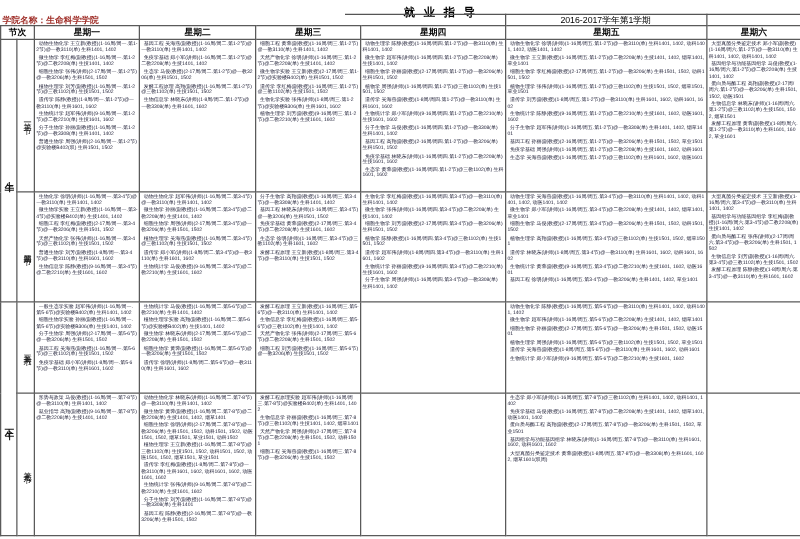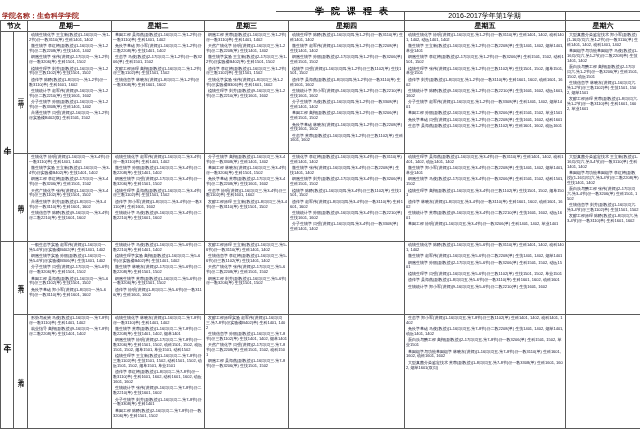--- a/index.html
+++ b/index.html
@@ -25,21 +25,21 @@
   td.period-cell .vtext{font-size:6.5px;}
   td.day-cell{padding:1px 1px 0 1px;}
   .entry{font-size:4px;line-height:1.2;margin:0 0 1.6px 0;text-indent:2px;color:#181830;
          word-break:break-all;font-family:"Liberation Sans","DejaVu Sans",sans-serif;}
 </style>
 </head>
 <body>
 
 <div id="screen">
   <div id="titlebar">
-    <span class="t">学院课程表</span>
+    <span class="t">就业指导</span>
   </div>
   <div id="infobar">
     <span id="school">学院名称：生命科学学院</span>
     <div id="sem-topline"></div>
     <div id="sem-tick-l"></div>
     <div id="sem-tick-r"></div>
     <span id="semester">2016-2017学年第1学期</span>
   </div>
 
   <div id="tablewrap">

